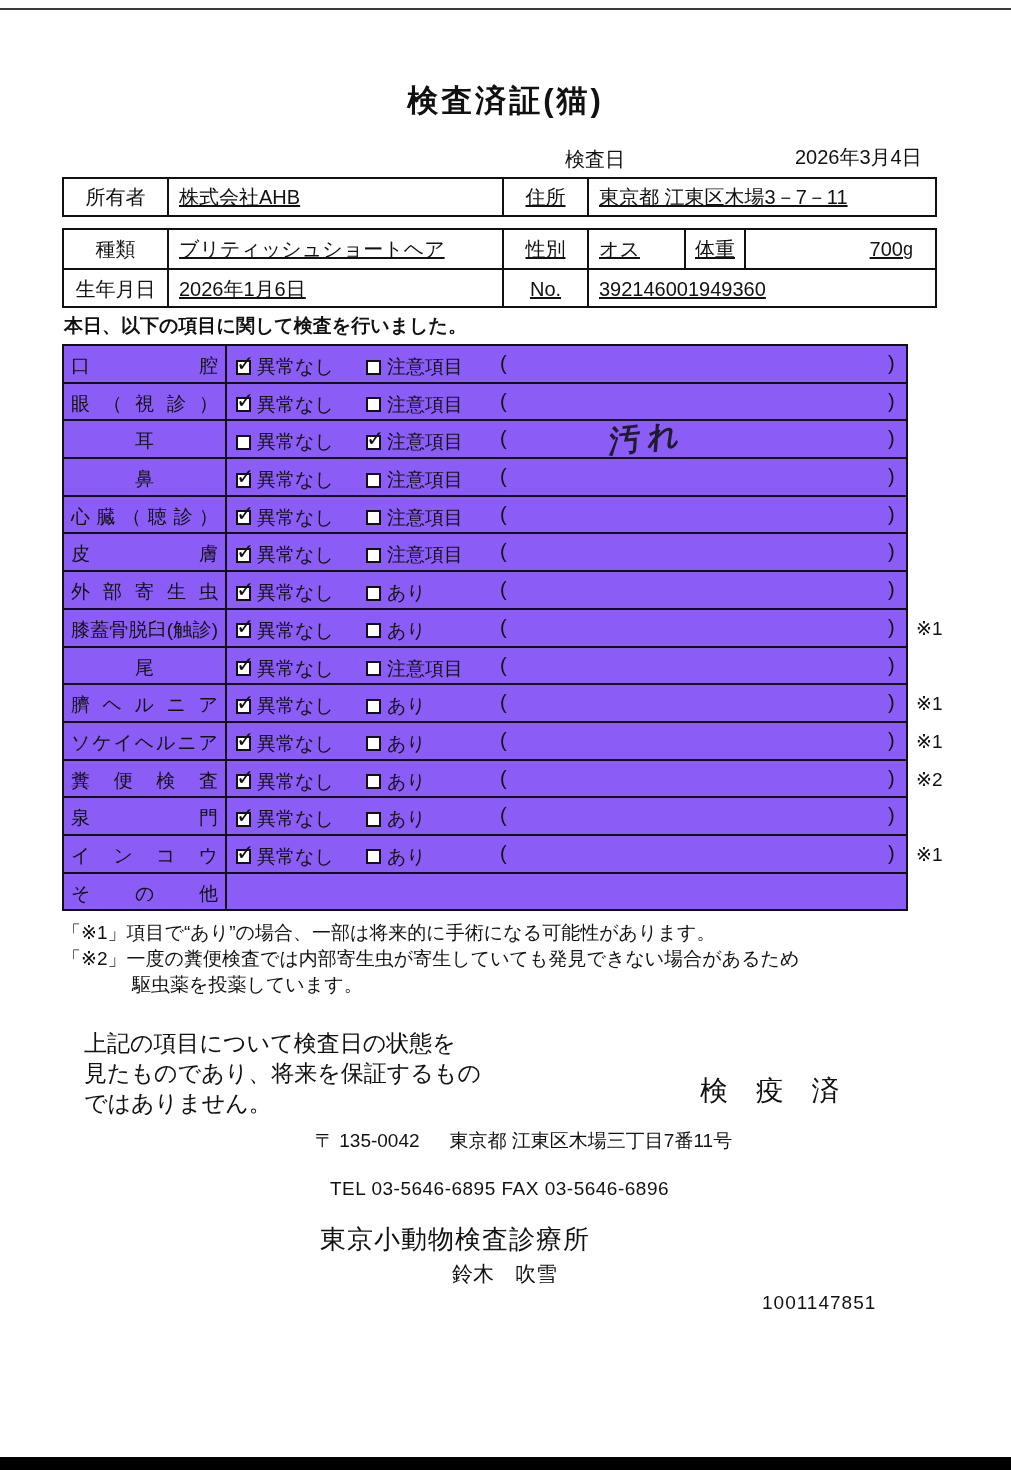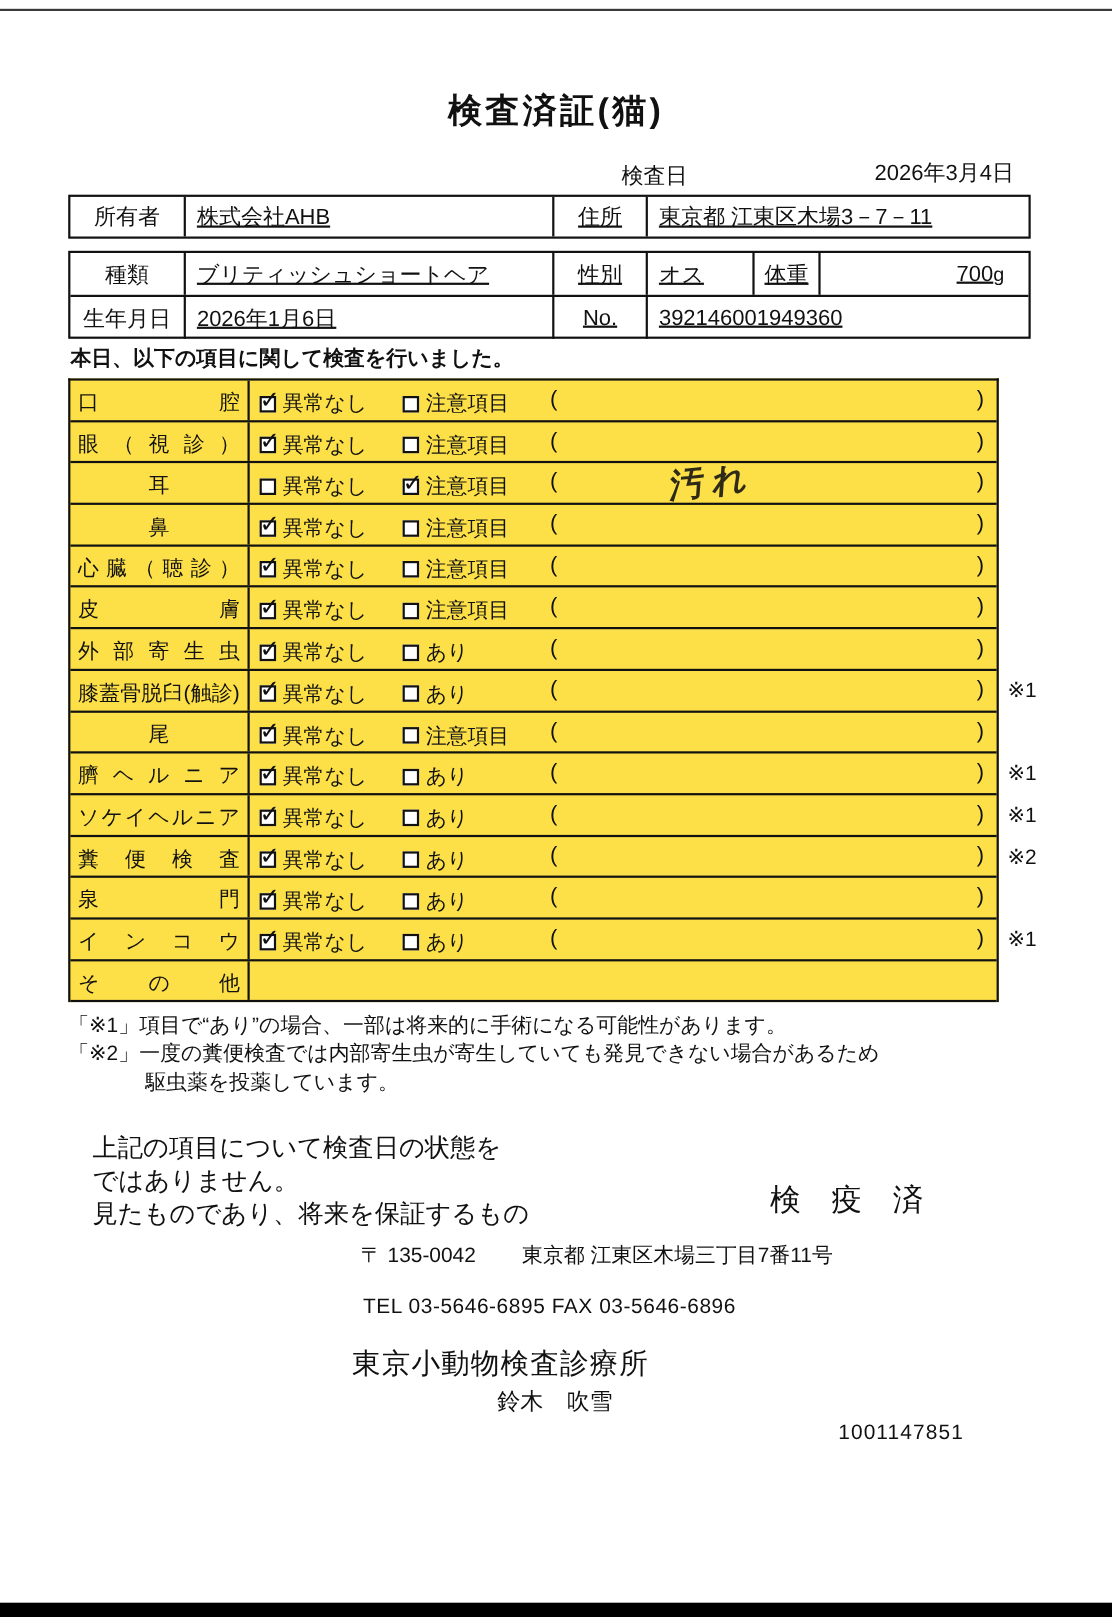--- a/index.html
+++ b/index.html
@@ -31,21 +31,21 @@
   .w85  { width:85px;  flex:none; }
   .w97  { width:97px;  flex:none; }
   .w60  { width:60px;  flex:none; }
   .grow { flex:1; }
   .wt { justify-content:flex-end; gap:0; padding-right:22px; }
   .wt .unit { font-size:18px; }
 
   .intro { position:absolute; left:64px; top:313px; font-size:19px;font-weight:bold; }
 
   
-  .checklist { position:absolute; left:62px; top:344px; width:846px; border:2px solid #111; border-bottom:none; background:#fde047; }
+  .checklist { position:absolute; left:62px; top:344px; width:846px; border:2px solid #111; border-bottom:none; background:#8b5cf6; }
   .chk-row { position:relative; height:37.7px; border-bottom:2px solid #111; font-size:19px; }
   .chk-item { position:absolute; left:0; top:0; bottom:0; width:163px; border-right:2px solid #111;
               padding:7px 7px 0 7px; text-align:justify; text-align-last:justify; white-space:nowrap; overflow:hidden; }
   .chk-item.center { text-align:center; text-align-last:center; }
   .cb { position:absolute; top:8px; display:flex; align-items:center; gap:6px; }
   .cb1 { left:172px; }
   .cb2 { left:302px; }
   .box { width:15px; height:15px; border:2px solid #111; display:inline-block; position:relative; flex:none; background:#fff; }
   .box .mark { position:absolute; left:-2px; top:-9px; font-size:22px; font-weight:bold; line-height:22px; }
   .paren { position:absolute; top:6px; font-size:20px; }
@@ -56,21 +56,21 @@
           transform:rotate(-6deg) skewX(-10deg); opacity:.88; font-family:"DejaVu Serif","Liberation Serif",serif; }
 
   
   .footnotes { position:absolute; left:62px; top:920px; font-size:19px; line-height:26px; }
   .footnotes .indent { margin-left:70px; }
 
   .disclaimer { position:absolute; left:84px; top:1028px; font-size:23px; line-height:30px; }
 
   .stamp { position:absolute; left:700px; top:1072px; font-size:28px; letter-spacing:10px; white-space:nowrap; }
 
-  .addr { position:absolute; left:315px; top:1128px; font-size:19px; display:flex; gap:42px; white-space:nowrap;margin-left:13px; }
+  .addr { position:absolute; left:315px; top:1128px; font-size:19px; display:flex; gap:30px; white-space:nowrap; }
   .tel  { position:absolute; left:330px; top:1178px; font-size:19px; letter-spacing:0.5px; white-space:nowrap; }
   .clinic { position:absolute; left:320px; top:1222px; font-size:26px; letter-spacing:1px; white-space:nowrap; }
   .vet   { position:absolute; left:452px; top:1260px; font-size:21px; white-space:nowrap; }
   .serial { position:absolute; left:762px; top:1292px; font-size:19px; letter-spacing:1px; }
 </style>
 </head>
 <body>
 
 <div class="page">
 
@@ -333,22 +333,22 @@
     </div>
 
   <div class="footnotes">
     <div>「※1」項目で“あり”の場合、一部は将来的に手術になる可能性があります。</div>
     <div>「※2」一度の糞便検査では内部寄生虫が寄生していても発見できない場合があるため</div>
     <div class="indent">駆虫薬を投薬しています。</div>
   </div>
 
   <div class="disclaimer">
     <div>上記の項目について検査日の状態を</div>
+    <div>見たものであり、将来を保証するもの</div>
     <div>ではありません。</div>
-    <div>見たものであり、将来を保証するもの</div>
   </div>
 
   <div class="stamp">検 疫 済</div>
 
   <div class="addr">
     <span>〒 135-0042</span>
     <span>東京都 江東区木場三丁目7番11号</span>
   </div>
 
   <div class="tel">TEL 03-5646-6895  FAX 03-5646-6896</div>

